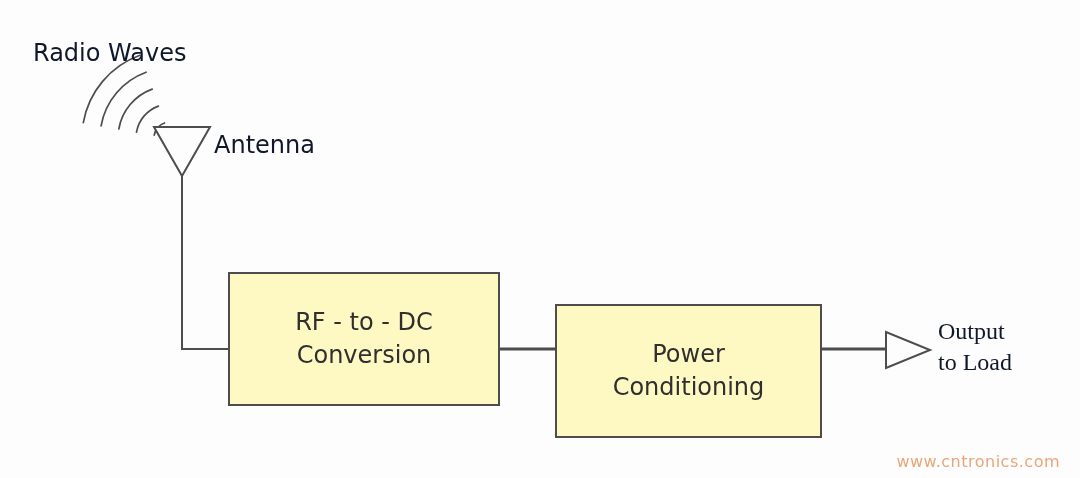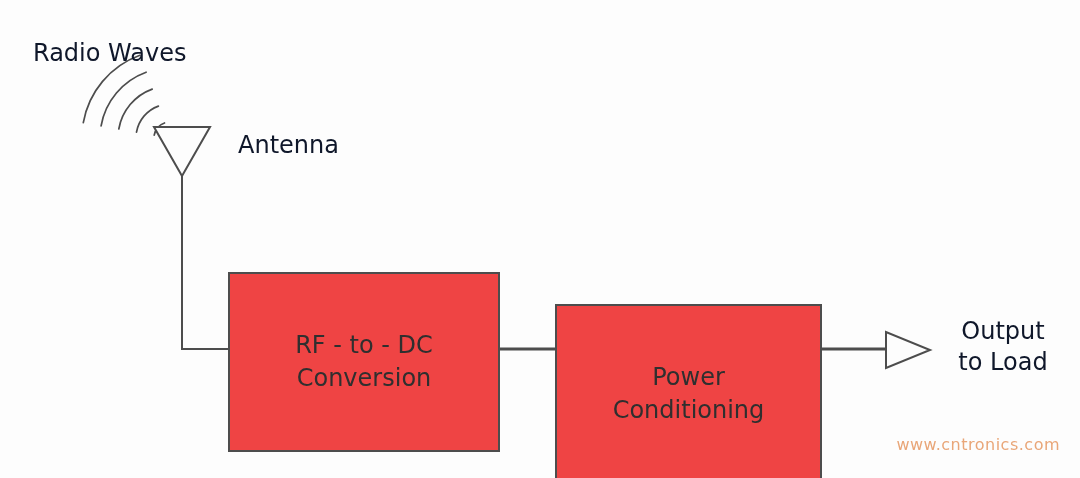--- a/index.html
+++ b/index.html
@@ -27,29 +27,29 @@
     font-size: 24px;
     line-height: 31px;
     color: #0f172a;
     white-space: pre-line;
   }
   .radio-waves-label {
     left: 33px;
     top: 38px;
   }
   .antenna-label {
-    left: 238px;
+    left: 214px;
     top: 130px;
   }
   .block {
     position: absolute;
     top: 272px;
-    height: 180px;
+    height: 134px;
     border: 2px solid #4d4d4d;
-    background: #ef4444;
+    background: #fef9c3;
     display: flex;
     align-items: center;
     justify-content: center;
     text-align: center;
     box-sizing: border-box;
   }
   .block-text {
     font-size: 24px;
     line-height: 33px;
     white-space: pre-line;
@@ -60,26 +60,26 @@
   }
   .block-power {
     left: 555px;
     width: 267px;
     margin-top: 32px;
   }
   .output-label {
     left: 938px;
     top: 316px;
     width: 130px;
-    text-align: center;
+    font-family: Liberation Serif, serif;
   }
   .watermark {
     position: absolute;
     right: 20px;
-    bottom: 24px;
+    bottom: 7px;
     font-size: 16px;
     color: #e9a678;
     letter-spacing: 0.5px;
   }
 </style>
 </head>
 <body>
 
 <div class="canvas">
 

